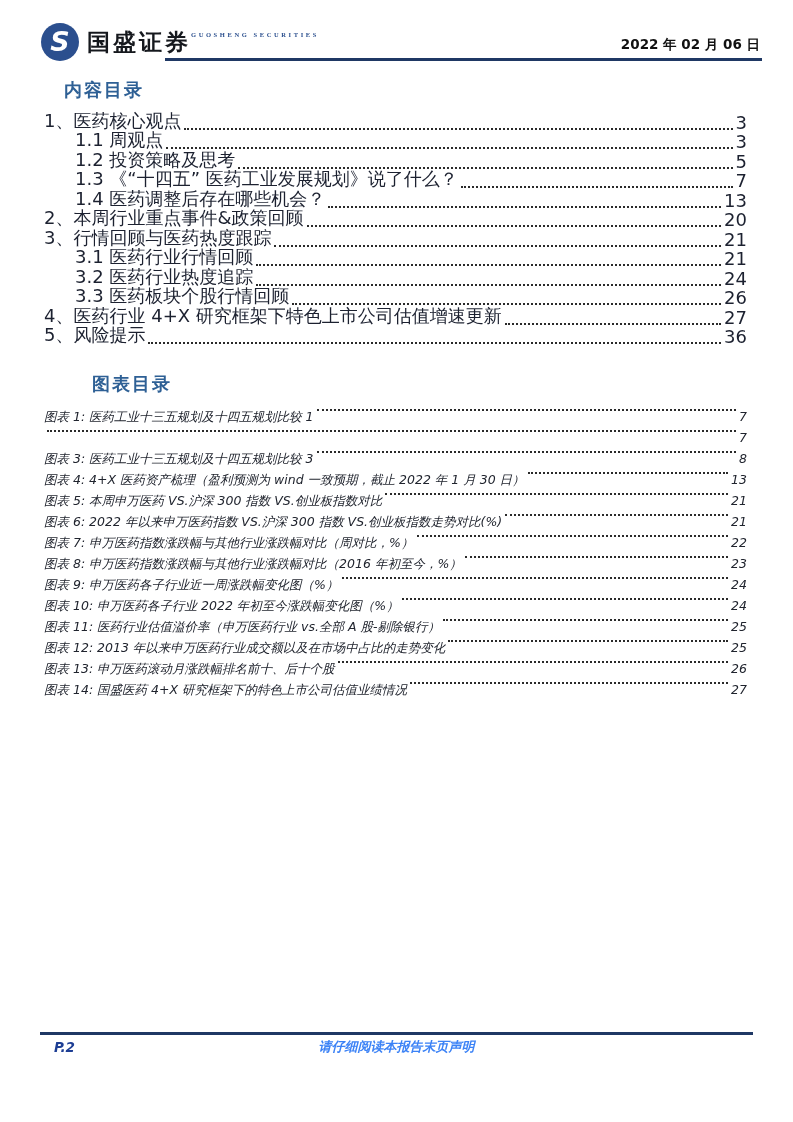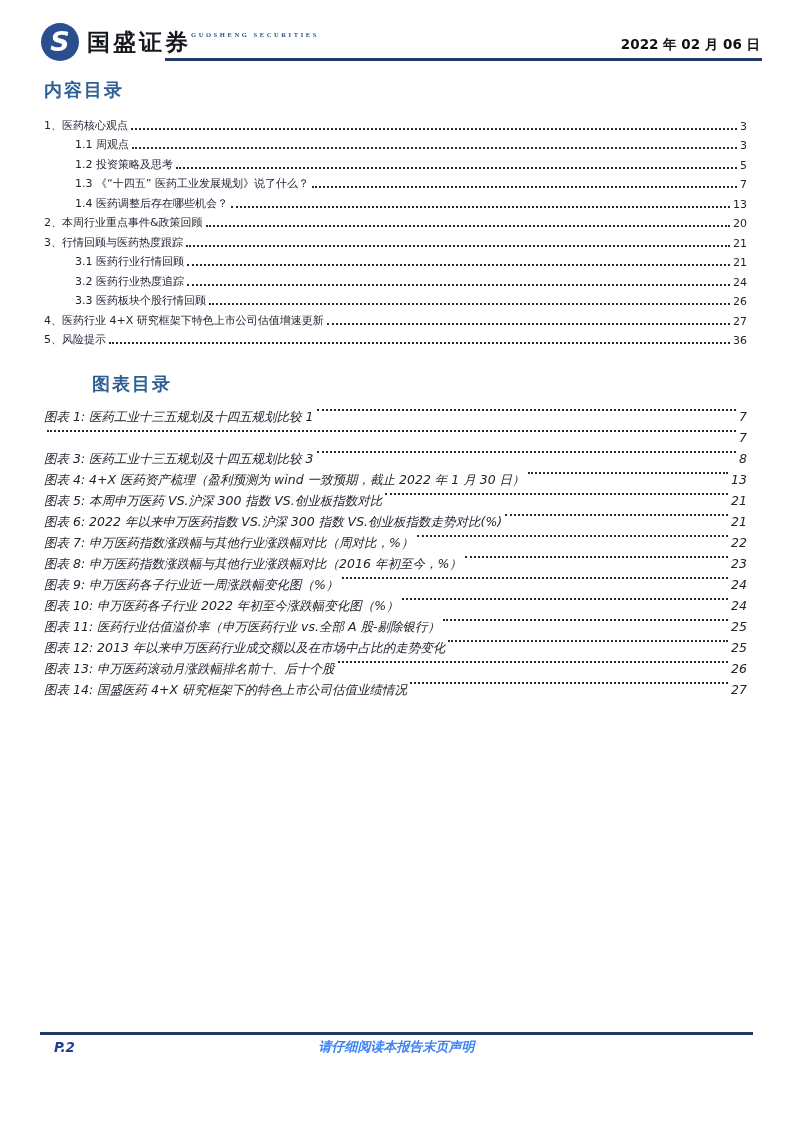--- a/index.html
+++ b/index.html
@@ -16,25 +16,25 @@
   .logo-svg { width:40px; height:40px; display:block; }
   .brand-text { display:flex; flex-direction:row; }
   .brand-name { font-size:23px; font-weight:bold; color:#15181d; letter-spacing:3px; line-height:25px; }
   .brand-sub { font-size:6.5px; color:#2b4f8e; letter-spacing:2.6px; font-weight:bold; margin-top:1px;font-family:Liberation Serif, serif; }
   .report-date { position:absolute; right:33px; top:36px; font-size:13.5px; color:#111; font-weight:bold; }
   .header-rule { position:absolute; left:165px; right:31px; top:58px; height:3px; background:#1f3864; }
 
   
   .content { position:absolute; top:70px; left:44px; right:46px; }
   .section-title { font-size:18px; font-weight:bold; color:#2e6095; letter-spacing:2px; }
-  .toc-title { margin-top:8px; margin-bottom:11px; }
+  .toc-title { margin-top:8px; margin-bottom:11px;margin-left:20px; }
   .fig-title { margin-top:25px; margin-bottom:13px;margin-left:48px; }
 
   .toc-list, .fig-list { display:block; }
-  .toc-row { display:flex; align-items:flex-end; height:19.5px; font-size:11px; color:#1c2130; cursor:pointer; }
+  .toc-row { display:flex; align-items:flex-end; height:19.5px; font-size:18px; color:#1c2130; cursor:pointer; }
   .toc-row.lvl2 { padding-left:31px; }
   .fig-row { display:flex; align-items:flex-start; height:21px; font-size:12.5px; color:#20242e; font-style:italic; cursor:pointer; }
   .row-label { white-space:nowrap; }
   .leader { flex:1 1 auto; border-bottom:2px dotted #2a2a2a; margin:0 3px 3px 3px; min-width:12px; }
   .row-page { white-space:nowrap; font-style:normal; }
   .fig-row .row-page { font-style:italic; }
 
   
   .footer { position:absolute; left:40px; right:40px; top:1032px; border-top:3px solid #1f3864; padding-top:3px; }
   .footer-inner { position:relative; height:20px; }

